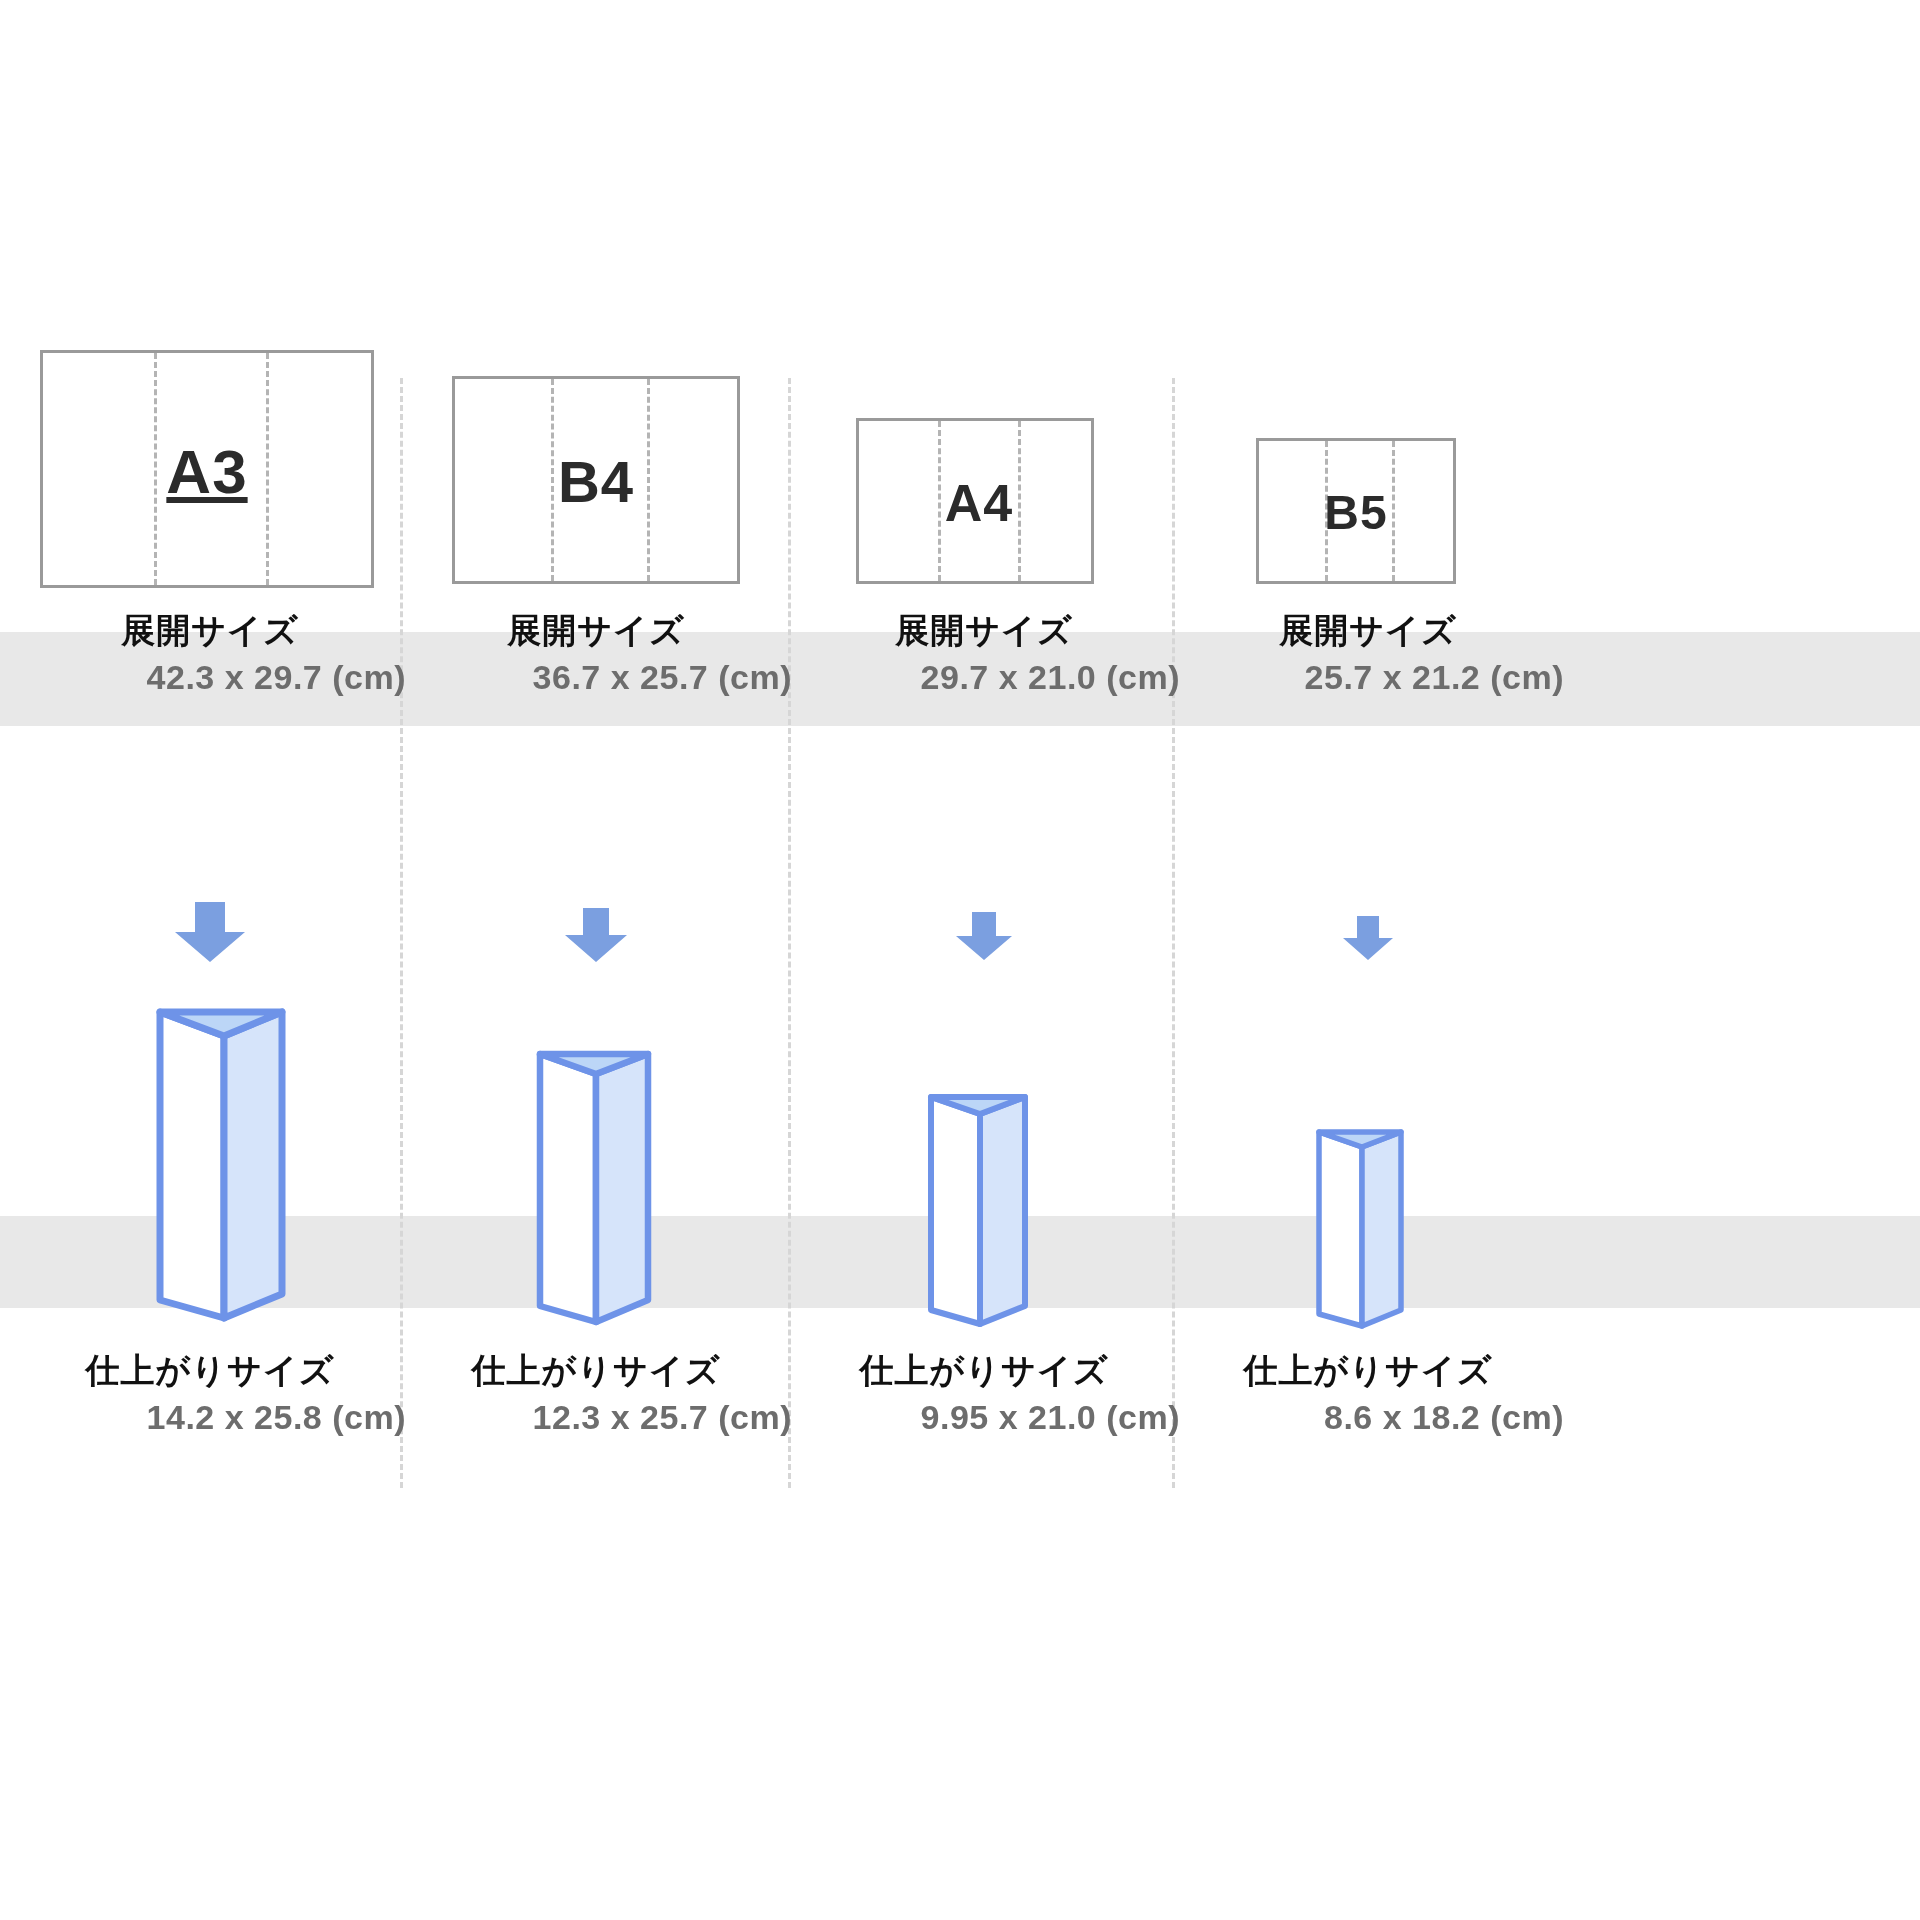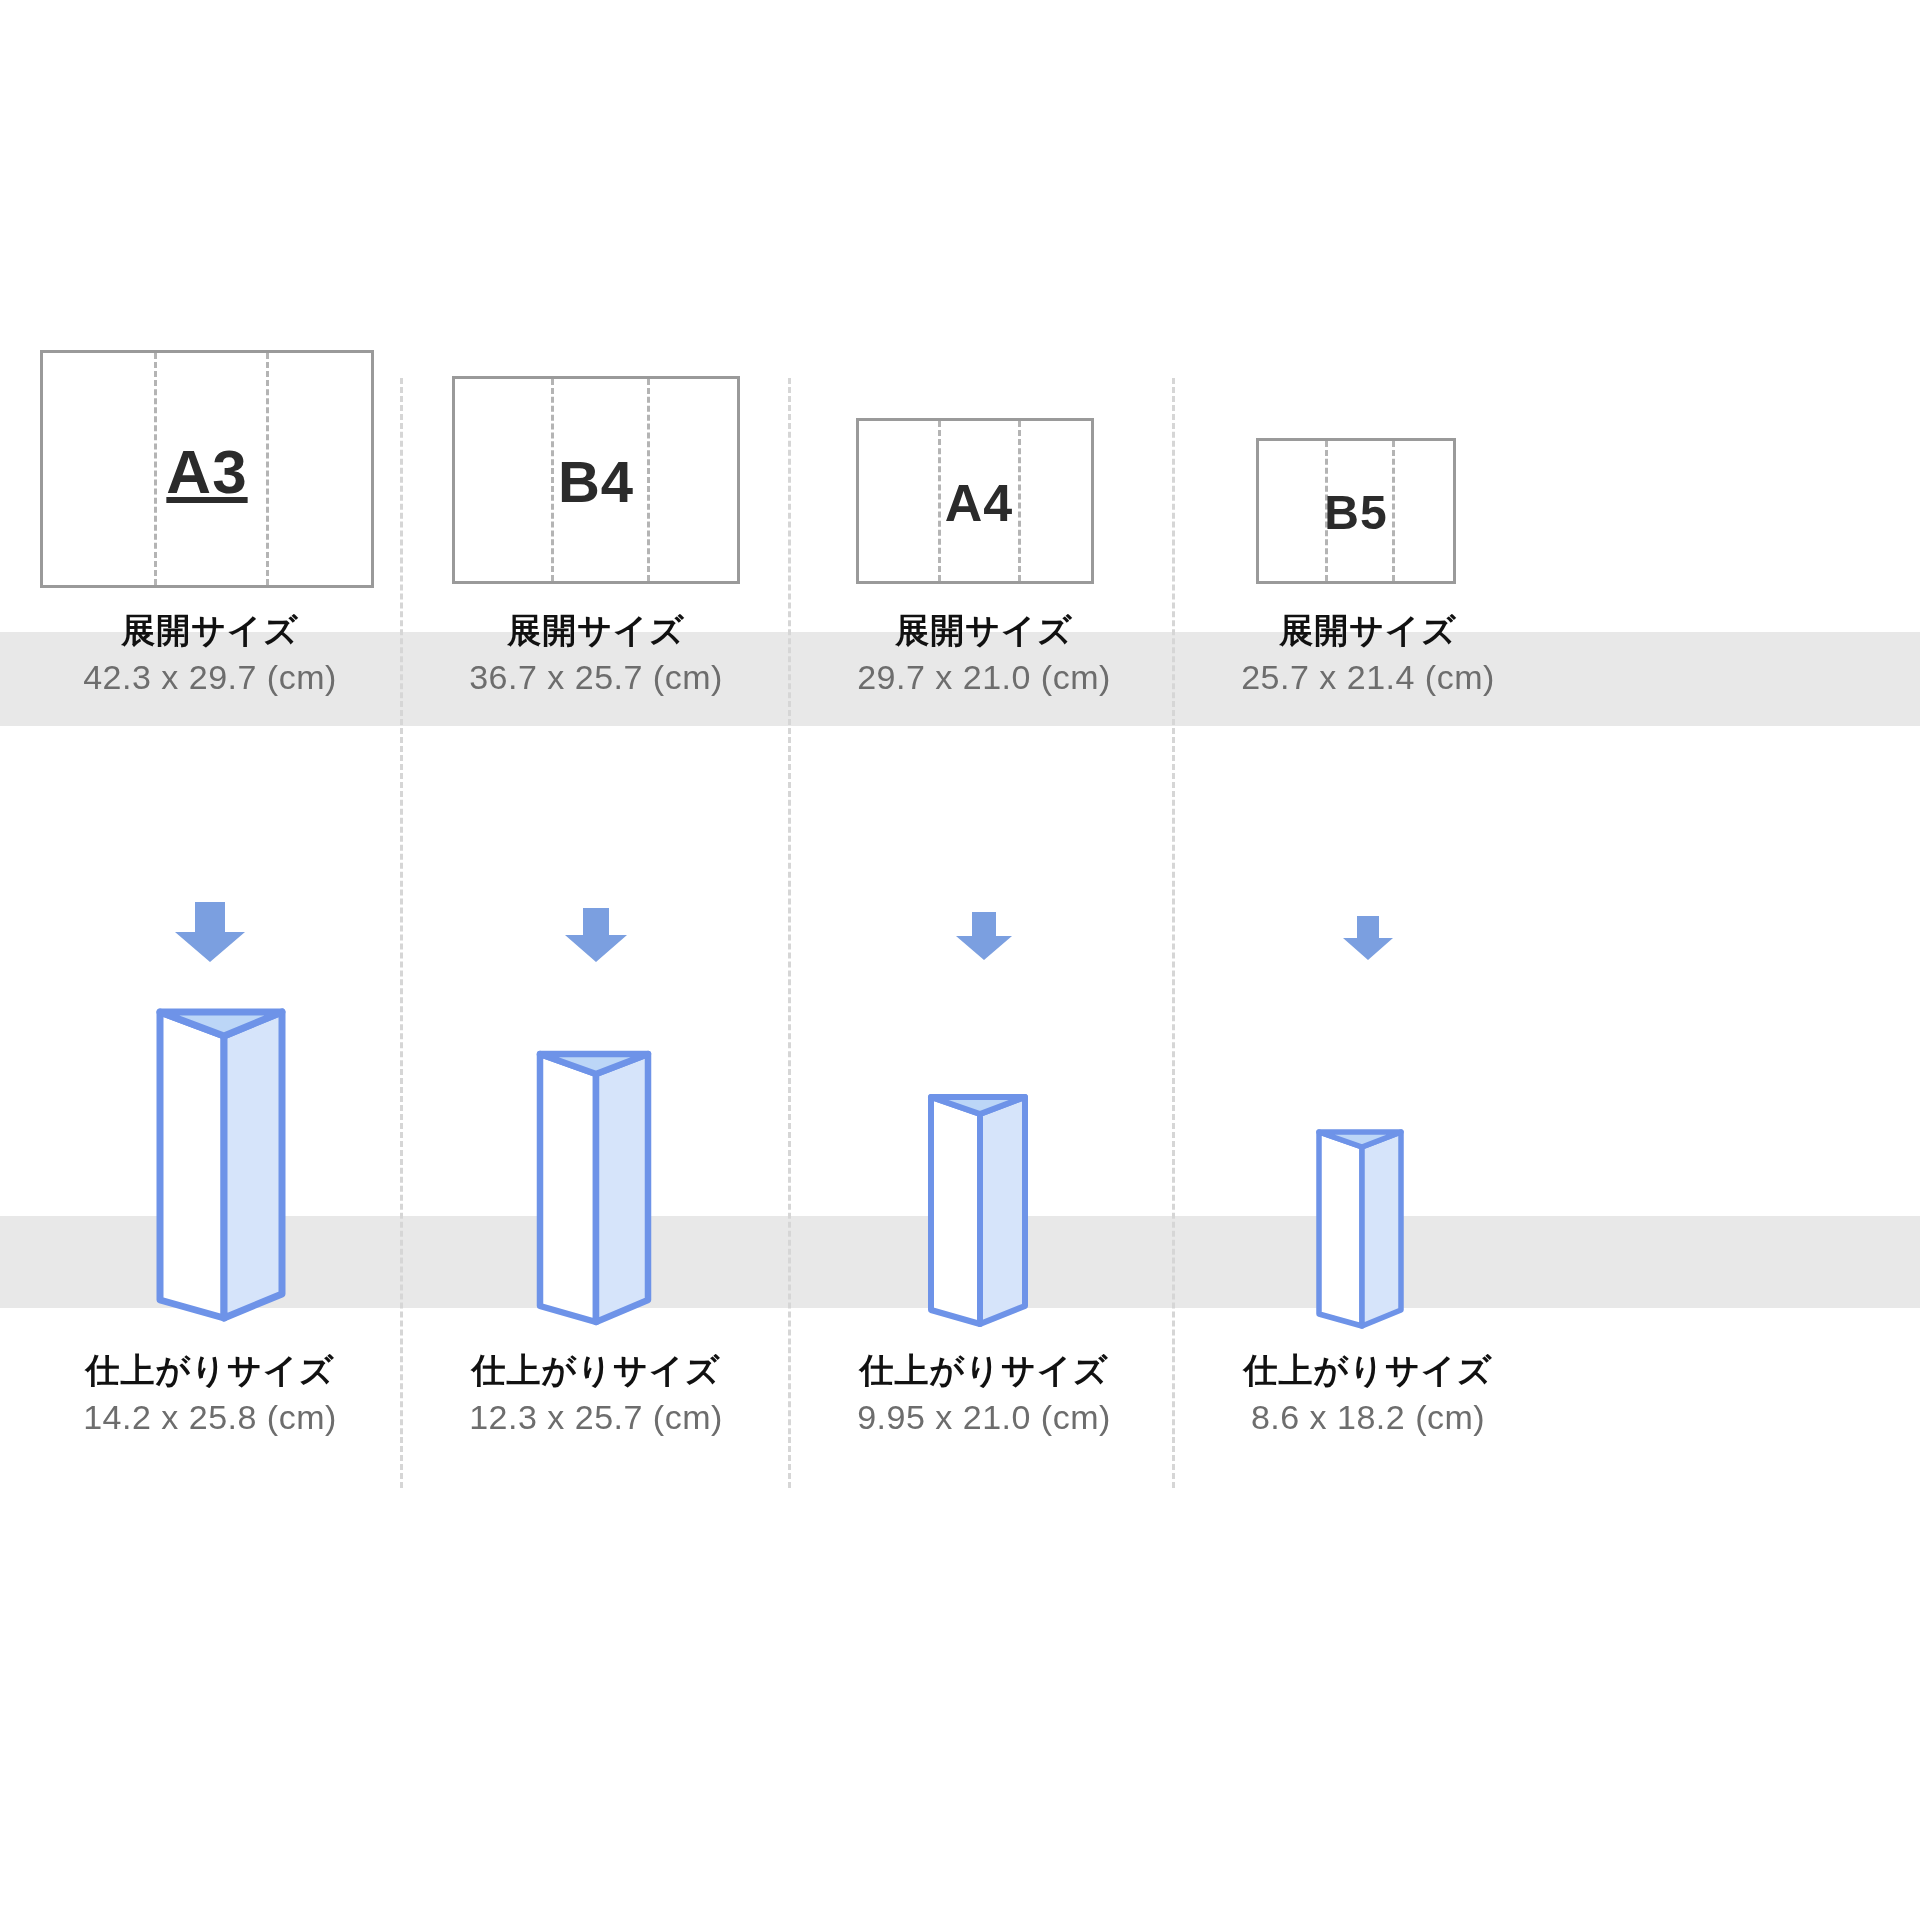--- a/index.html
+++ b/index.html
@@ -83,24 +83,25 @@
     display: block;
     font-size: 34px;
     font-weight: 700;
     color: #111111;
     line-height: 1.35;
     letter-spacing: 1px;
   }
   .caption .cap-value {
     display: block;
     font-size: 34px;
-    font-weight: 400;
+    font-weight: 700;
     color: #6d6d6d;
     line-height: 1.4;
     letter-spacing: 0.5px;
+    text-align: right;
   }
 
   
   .arrow-wrap {
     position: absolute;
     left: 0;
     width: 100%;
     text-align: center;
   }
   .arrow-wrap svg { display: inline-block; }
@@ -221,21 +222,21 @@
 
   <div class="column" style="left:1172px;">
     <div class="sheet" style="left:84px; top:438px; width:200px; height:146px;padding-left:41px;">
       <div class="fold-line" style="left:66px;"></div>
       <div class="fold-line" style="left:133px;"></div>
       <div class="sheet-label" style="top:48px; font-size:48px;">B5</div>
     </div>
 
     <div class="caption" style="top:608px;">
       <span class="cap-title">展開サイズ</span>
-      <span class="cap-value">25.7 x 21.4 (cm)</span>
+      <span class="cap-value">25.7 x 21.2 (cm)</span>
     </div>
 
     <div class="arrow-wrap" style="top:916px;">
       <svg width="54" height="46" viewBox="0 0 54 46">
         <path d="M16 0 H38 V22 H52 L27 44 L2 22 H16 Z" fill="#7b9fe0"></path>
       </svg>
     </div>
 
     <div class="folded" style="left:142px; top:1122px;">
       <svg width="92" height="212" viewBox="0 0 92 212">

